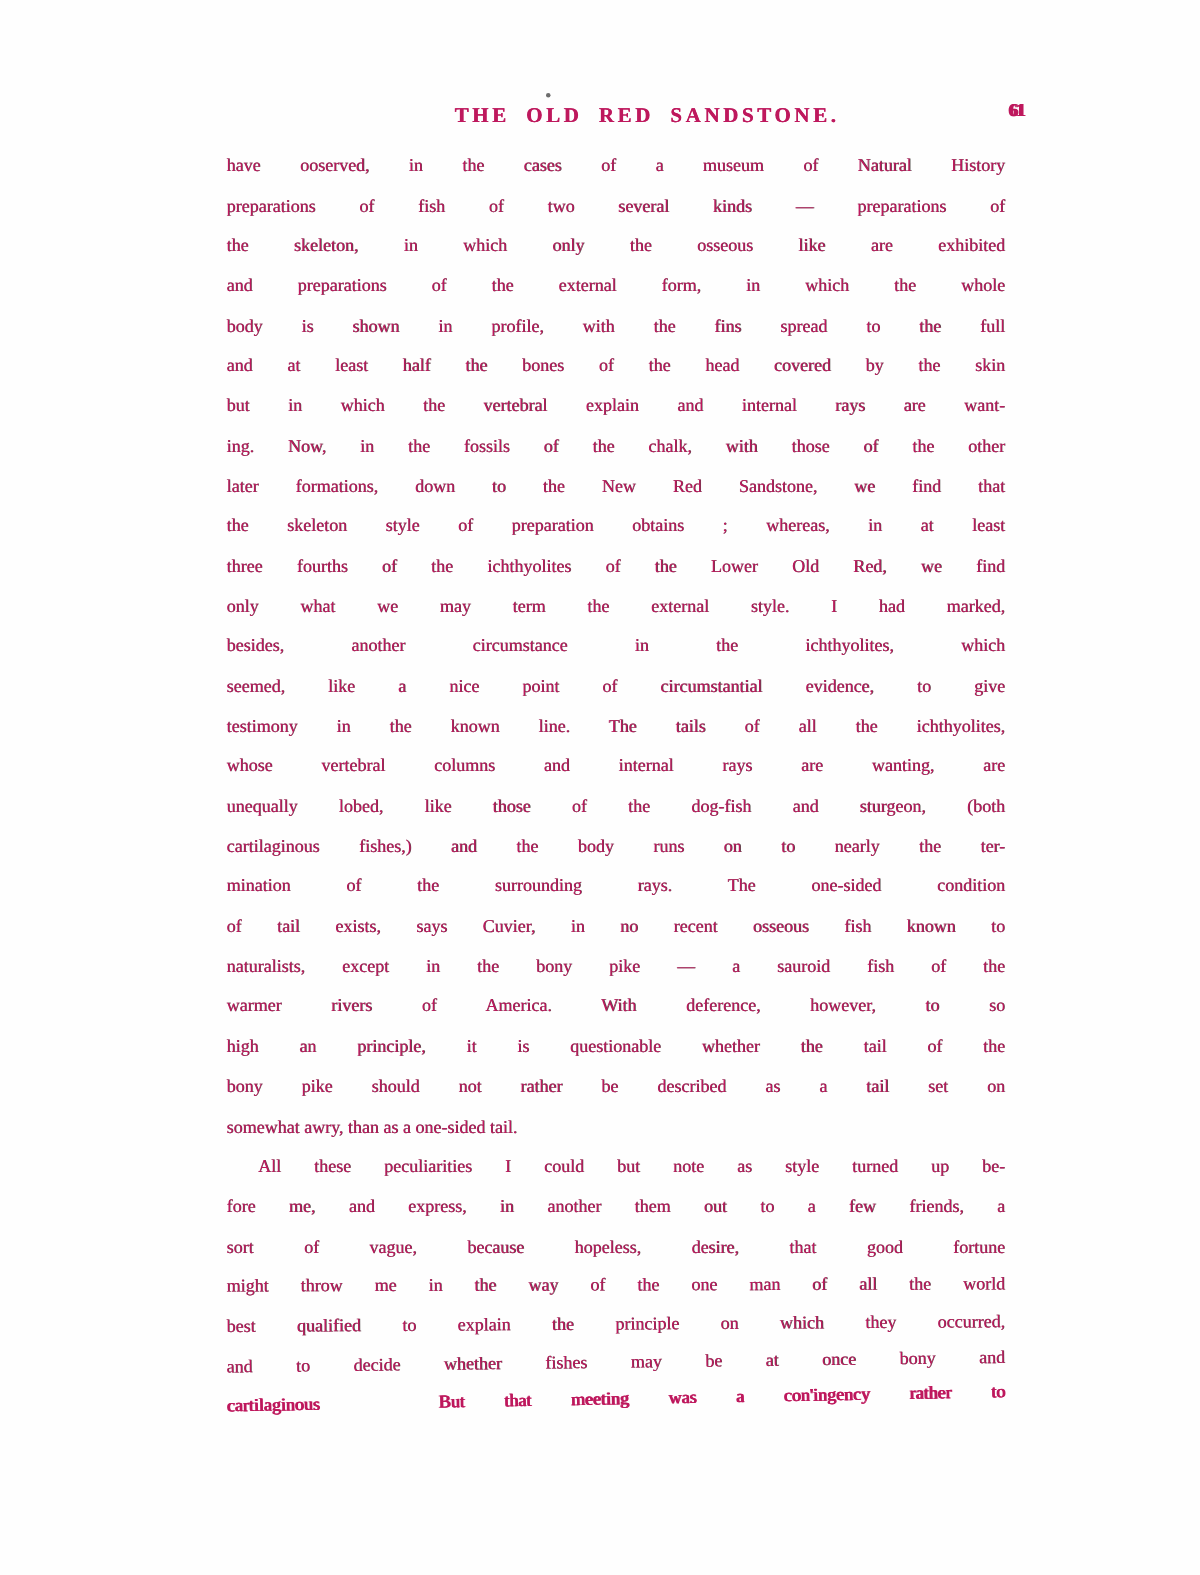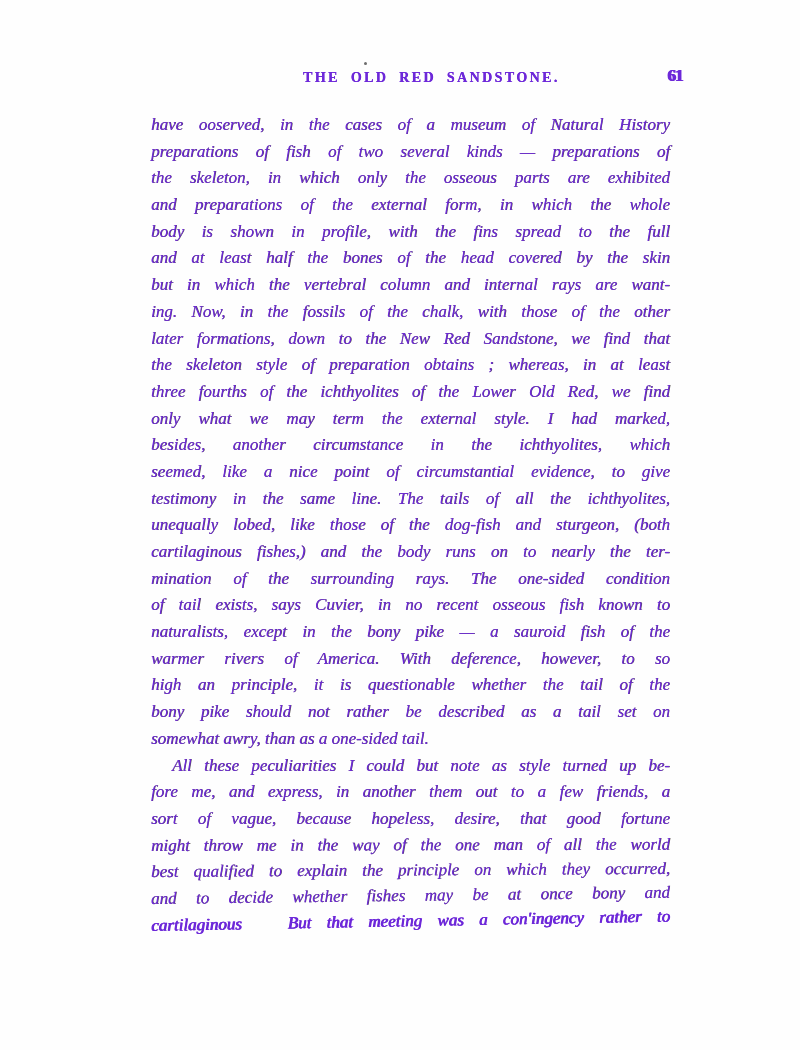--- a/index.html
+++ b/index.html
@@ -7,64 +7,63 @@
     padding: 0;
     background: #ffffff;
   }
   .page {
     position: relative;
     width: 800px;
     height: 1050px;
     background: #fefefe;
     overflow: hidden;
     font-family: "Liberation Serif", "DejaVu Serif", serif;
-    color: #6d28d9;
+    color: #be185d;
   }
   
   .running-title {
     position: absolute;
     left: 303px;
     top: 70px;
     font-size: 14px;
     font-weight: bold;
     letter-spacing: 2.4px;
     word-spacing: 5px;
     white-space: nowrap;
     text-shadow: 0.3px 0 0 currentColor;
   }
   .folio {
     position: absolute;
     left: 648px;
     top: 66px;
     width: 34px;
     text-align: right;
-    font-size: 17px;
+    font-size: 12px;
     font-weight: bold;
     text-shadow: 1.3px 0 0 currentColor, 0.6px 0 0 currentColor;
     letter-spacing: -1px;
   }
   .speck {
     position: absolute;
     left: 364px;
     top: 62px;
     width: 3px;
     height: 3px;
     border-radius: 50%;
     background: #6d6d6d;
   }
   
   .text-block {
     position: absolute;
     left: 151px;
-    top: 112px;
+    top: 97px;
     width: 519px;
-    font-size: 17px;
+    font-size: 12px;
     line-height: 26.7px;
     text-shadow: 0.38px 0 0 rgba(23,18,14,0.75);
-    font-style: italic;
   }
   .line {
     height: 26.7px;
     text-align: justify;
     text-align-last: justify;
     white-space: normal;
     transform-origin: 0 60%;
   }
   .line.flush {
     text-align-last: left;
@@ -87,33 +86,34 @@
 
   <div class="running-title">THE OLD RED SANDSTONE.</div>
 
   <div class="folio">61</div>
 
   <div class="text-block">
 
     <div>
       <div class="line">have ooserved, in the cases of a museum of Natural History</div>
       <div class="line">preparations of fish of two several kinds — preparations of</div>
-      <div class="line">the skeleton, in which only the osseous parts are exhibited</div>
+      <div class="line">the skeleton, in which only the osseous like are exhibited</div>
       <div class="line">and preparations of the external form, in which the whole</div>
       <div class="line">body is shown in profile, with the fins spread to the full</div>
       <div class="line">and at least half the bones of the head covered by the skin</div>
-      <div class="line">but in which the vertebral column and internal rays are want-</div>
+      <div class="line">but in which the vertebral explain and internal rays are want-</div>
       <div class="line">ing.  Now, in the fossils of the chalk, with those of the other</div>
       <div class="line">later formations, down to the New Red Sandstone, we find that</div>
       <div class="line">the skeleton style of preparation obtains ;  whereas, in at least</div>
       <div class="line">three fourths of the ichthyolites of the Lower Old Red, we find</div>
       <div class="line">only what we may term the external style.  I had marked,</div>
       <div class="line">besides, another circumstance in the ichthyolites, which</div>
       <div class="line">seemed, like a nice point of circumstantial evidence, to give</div>
-      <div class="line">testimony in the same line.  The tails of all the ichthyolites,</div>
+      <div class="line">testimony in the known line.  The tails of all the ichthyolites,</div>
+      <div class="line">whose vertebral columns and internal rays are wanting, are</div>
       <div class="line">unequally lobed, like those of the dog-fish and sturgeon, (both</div>
       <div class="line">cartilaginous fishes,) and the body runs on to nearly the ter-</div>
       <div class="line">mination of the surrounding rays.  The one-sided condition</div>
       <div class="line">of tail exists, says Cuvier, in no recent osseous fish known to</div>
       <div class="line">naturalists, except in the bony pike — a sauroid fish of the</div>
       <div class="line">warmer rivers of America.  With deference, however, to so</div>
       <div class="line">high an principle, it is questionable whether the tail of the</div>
       <div class="line">bony pike should not rather be described as a tail set on</div>
       <div class="line flush">somewhat awry, than as a one-sided tail.</div>
     </div>

